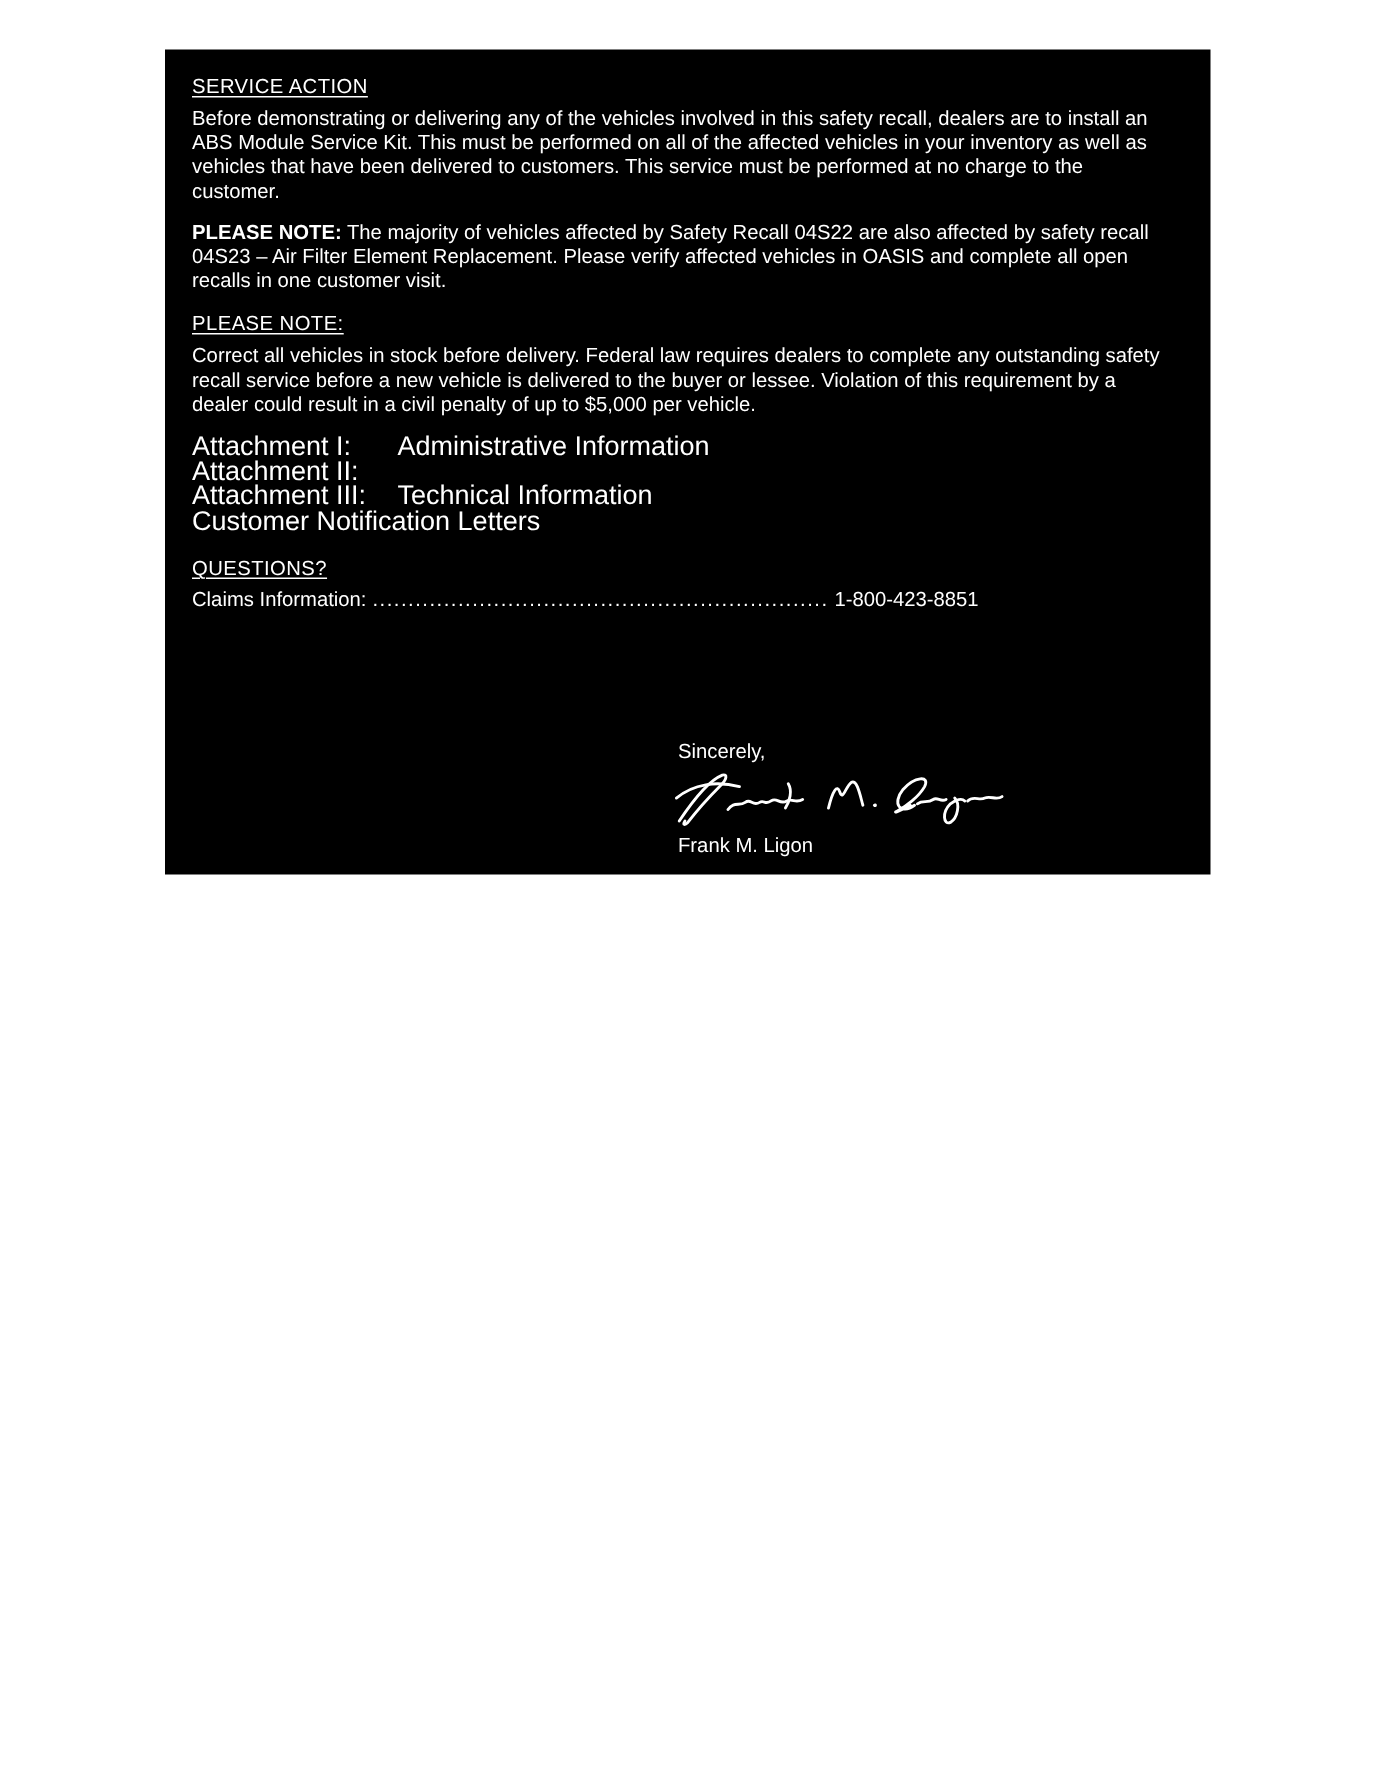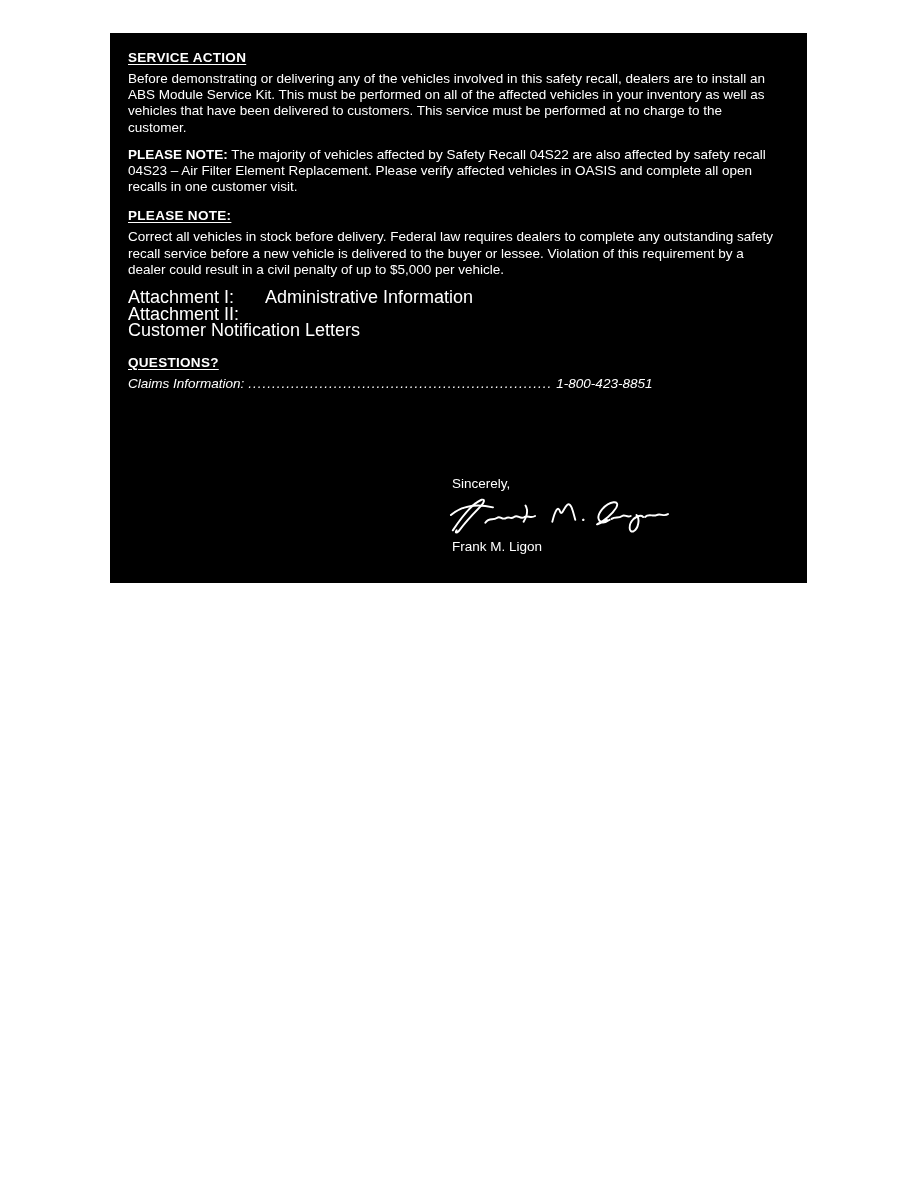--- a/index.html
+++ b/index.html
@@ -15,21 +15,21 @@
     position:absolute;
     left:110px; top:33px;
     width:697px; height:550px;
     background:#000000;
     color:#ffffff;
     padding:17px 18px 14px 18px;
     overflow:hidden;
   }
   .heading {
     font-size:13.5px;
-    font-weight:bold;
+    font-weight:normal;
     text-decoration:underline;
     text-underline-offset:2px;
     letter-spacing:0.3px;
     line-height:16px;
     margin:0 0 5px 0;
     white-space:nowrap;
   }
   .para {
     font-size:13.5px;
     line-height:16.2px;
@@ -43,21 +43,20 @@
     font-size:18px;
     line-height:16.5px;
   }
   .attach-label { width:137px; flex:0 0 137px; }
   .claims-row {
     display:flex;
     align-items:flex-start;
     font-size:13.5px;
     line-height:16.5px;
     white-space:nowrap;
-    font-style:italic;
   }
   .claims-leader {
     letter-spacing:1px;
     margin-left:4px;
     overflow:hidden;
   }
   .claims-phone { margin-left:4px; }
   .signature-block {
     margin-left:324px;
     margin-top:84px;
@@ -86,20 +85,24 @@
 
     <div>
       <div class="attach-row">
         <span class="attach-label">Attachment I:</span>
         <span>Administrative Information</span>
       </div>
       <div class="attach-row">
         <span class="attach-label">Attachment II:</span>
       </div>
       <div class="attach-row">
+        <span class="attach-label">Attachment III:</span>
+        <span>Technical Information</span>
+      </div>
+      <div class="attach-row">
         <span>Customer Notification Letters</span>
       </div>
     </div>
 
     <div class="heading section-gap" style="margin-top:16px;">QUESTIONS?</div>
     <div class="claims-row">
       <span>Claims Information:</span>
       <span class="claims-leader">................................................................</span>
       <span class="claims-phone">1-800-423-8851</span>
     </div>

